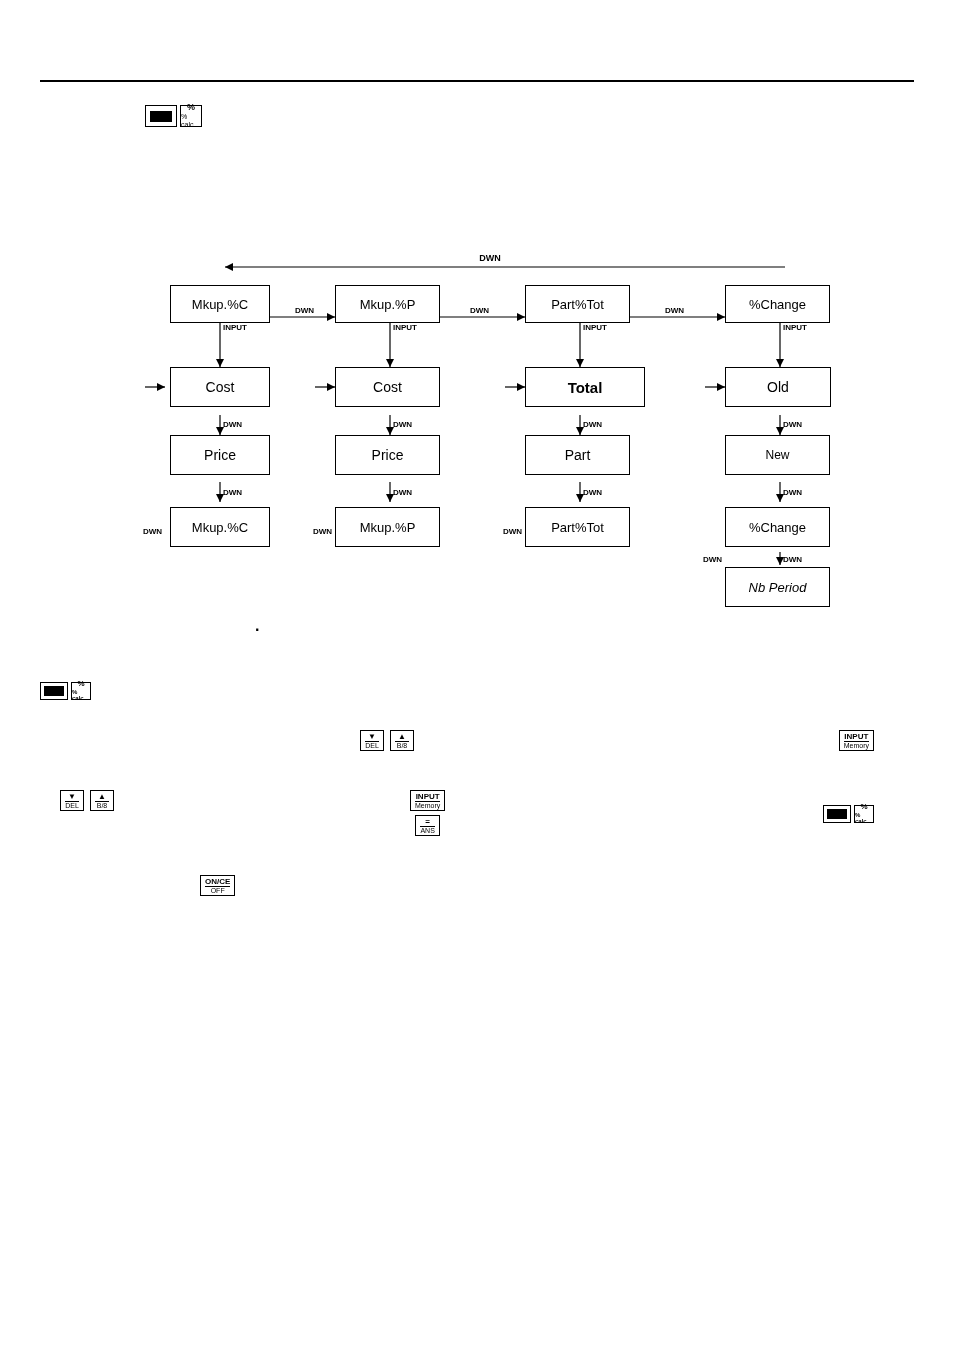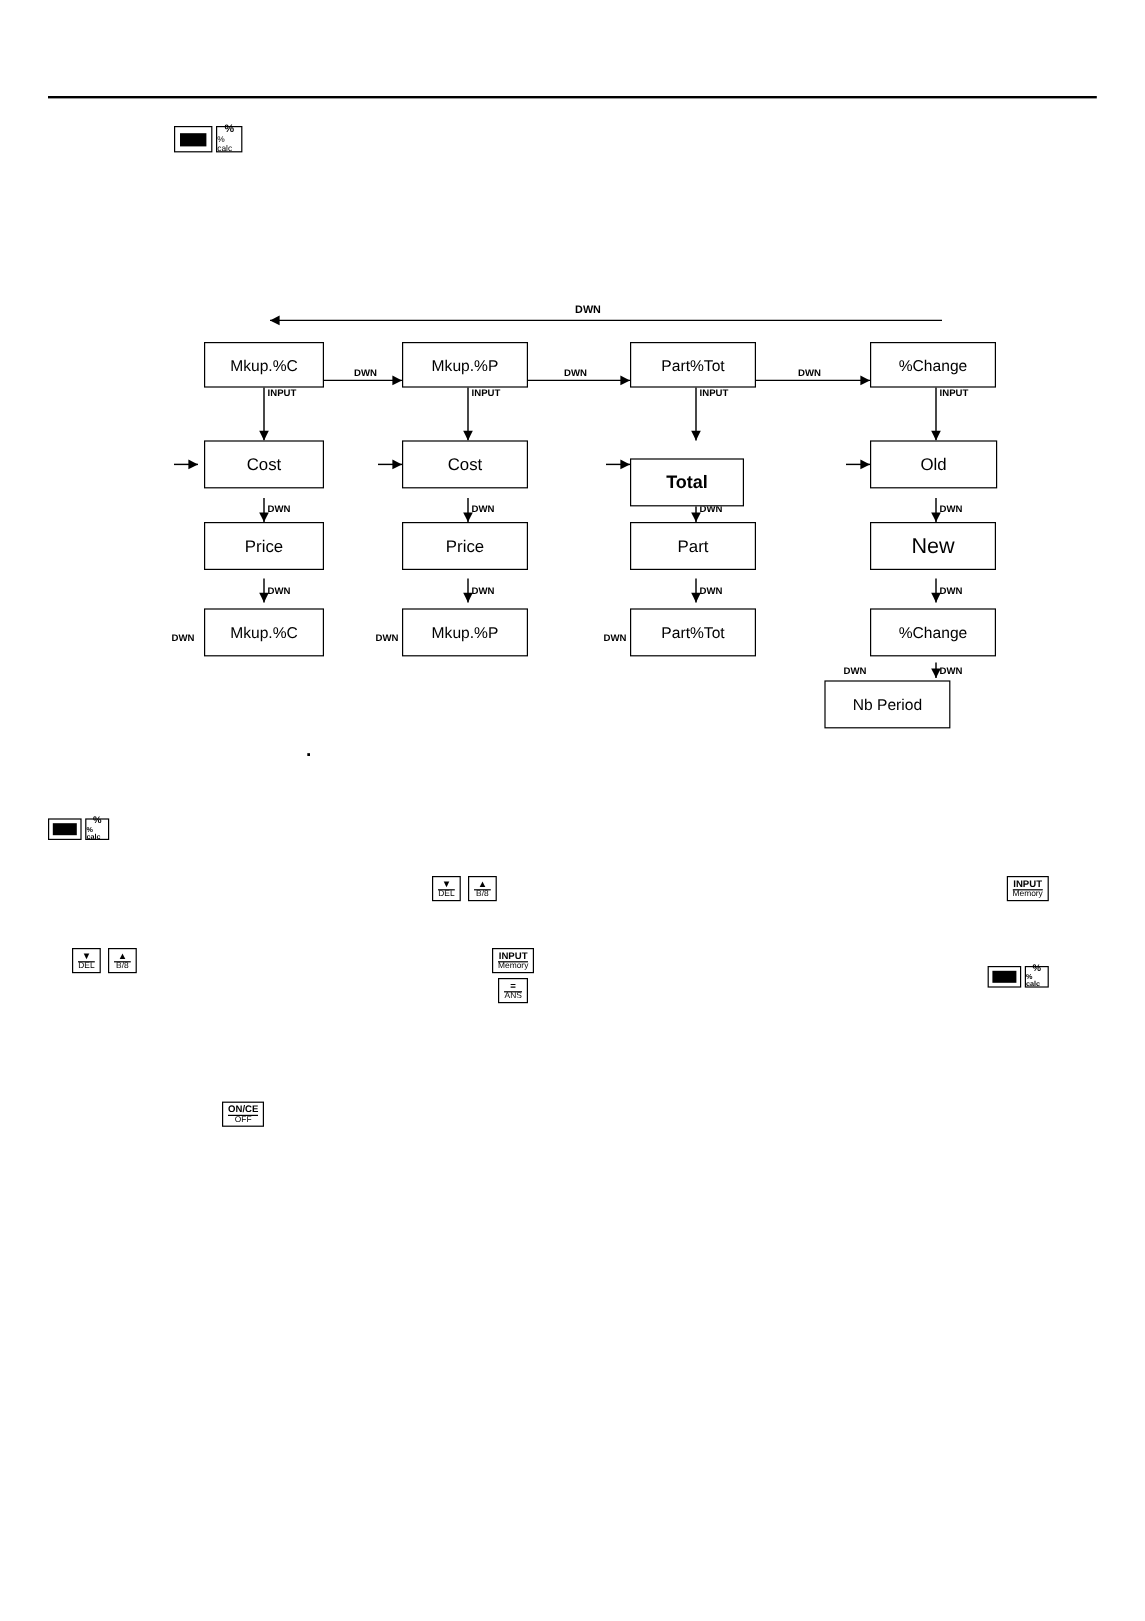--- a/index.html
+++ b/index.html
@@ -184,29 +184,29 @@
     <div class="box" style="left:100px; top:255px; width:100px; height:40px; font-size:14px;">Cost</div>
     <div class="box" style="left:100px; top:323px; width:100px; height:40px; font-size:14px;">Price</div>
     <div class="box" style="left:100px; top:395px; width:100px; height:40px; font-size:13px;">Mkup.%C</div>
 
     <div class="box" style="left:265px; top:173px; width:105px; height:38px; font-size:13px;">Mkup.%P</div>
     <div class="box" style="left:265px; top:255px; width:105px; height:40px; font-size:14px;">Cost</div>
     <div class="box" style="left:265px; top:323px; width:105px; height:40px; font-size:14px;">Price</div>
     <div class="box" style="left:265px; top:395px; width:105px; height:40px; font-size:13px;">Mkup.%P</div>
 
     <div class="box" style="left:455px; top:173px; width:105px; height:38px; font-size:13px;">Part%Tot</div>
-    <div class="box" style="left:455px; top:255px; width:95px; height:40px; font-size:15px; font-weight:bold;margin-top:15px;">Total</div>
+    <div class="box" style="left:455px; top:255px; width:120px; height:40px; font-size:15px; font-weight:bold;">Total</div>
     <div class="box" style="left:455px; top:323px; width:105px; height:40px; font-size:14px;">Part</div>
     <div class="box" style="left:455px; top:395px; width:105px; height:40px; font-size:13px;">Part%Tot</div>
 
     <div class="box" style="left:655px; top:173px; width:105px; height:38px; font-size:13px;">%Change</div>
     <div class="box" style="left:655px; top:255px; width:106px; height:40px; font-size:14px;">Old</div>
-    <div class="box" style="left:655px; top:323px; width:105px; height:40px; font-size:18px;">New</div>
+    <div class="box" style="left:655px; top:323px; width:105px; height:40px; font-size:12px;">New</div>
     <div class="box" style="left:655px; top:395px; width:105px; height:40px; font-size:13px;">%Change</div>
-    <div class="box" style="left:617px; top:455px; width:105px; height:40px; font-size:13px;">Nb  Period</div>
+    <div class="box" style="left:655px; top:455px; width:105px; height:40px; font-size:13px;font-style:italic;">Nb  Period</div>
 
     <div style="position:absolute; left:185px; top:505px; font-size:16px; font-weight:bold;">.</div>
 
   </div>
 
   <div class="bottom-section" style="margin-top: 50px;">
 
     <div style="display: flex; align-items: center; gap: 3px; margin-bottom: 30px;">
       <div style="width:28px; height:18px; border:1.5px solid #000; display:flex; align-items:center; justify-content:center;">
         <div style="width:20px; height:10px; background:#000;"></div>
@@ -267,21 +267,21 @@
           <div style="width:20px; height:10px; background:#000;"></div>
         </div>
         <div style="width:20px; height:18px; border:1.5px solid #000; display:flex; flex-direction:column; align-items:center; justify-content:center; font-size:8px; font-weight:bold; line-height:1.1;">
           <div>%</div>
           <div style="font-size:6px;">% calc</div>
         </div>
       </div>
     </div>
 
     <div style="position: relative; height: 40px;">
-      <div style="position:absolute; left: 145px; margin-top: 44px;">
+      <div style="position:absolute; left: 160px;">
         <div class="btn-icon">
           <div class="btn-top">ON/CE</div>
           <div class="btn-bottom">OFF</div>
         </div>
       </div>
     </div>
 
   </div>
 
 </div>

